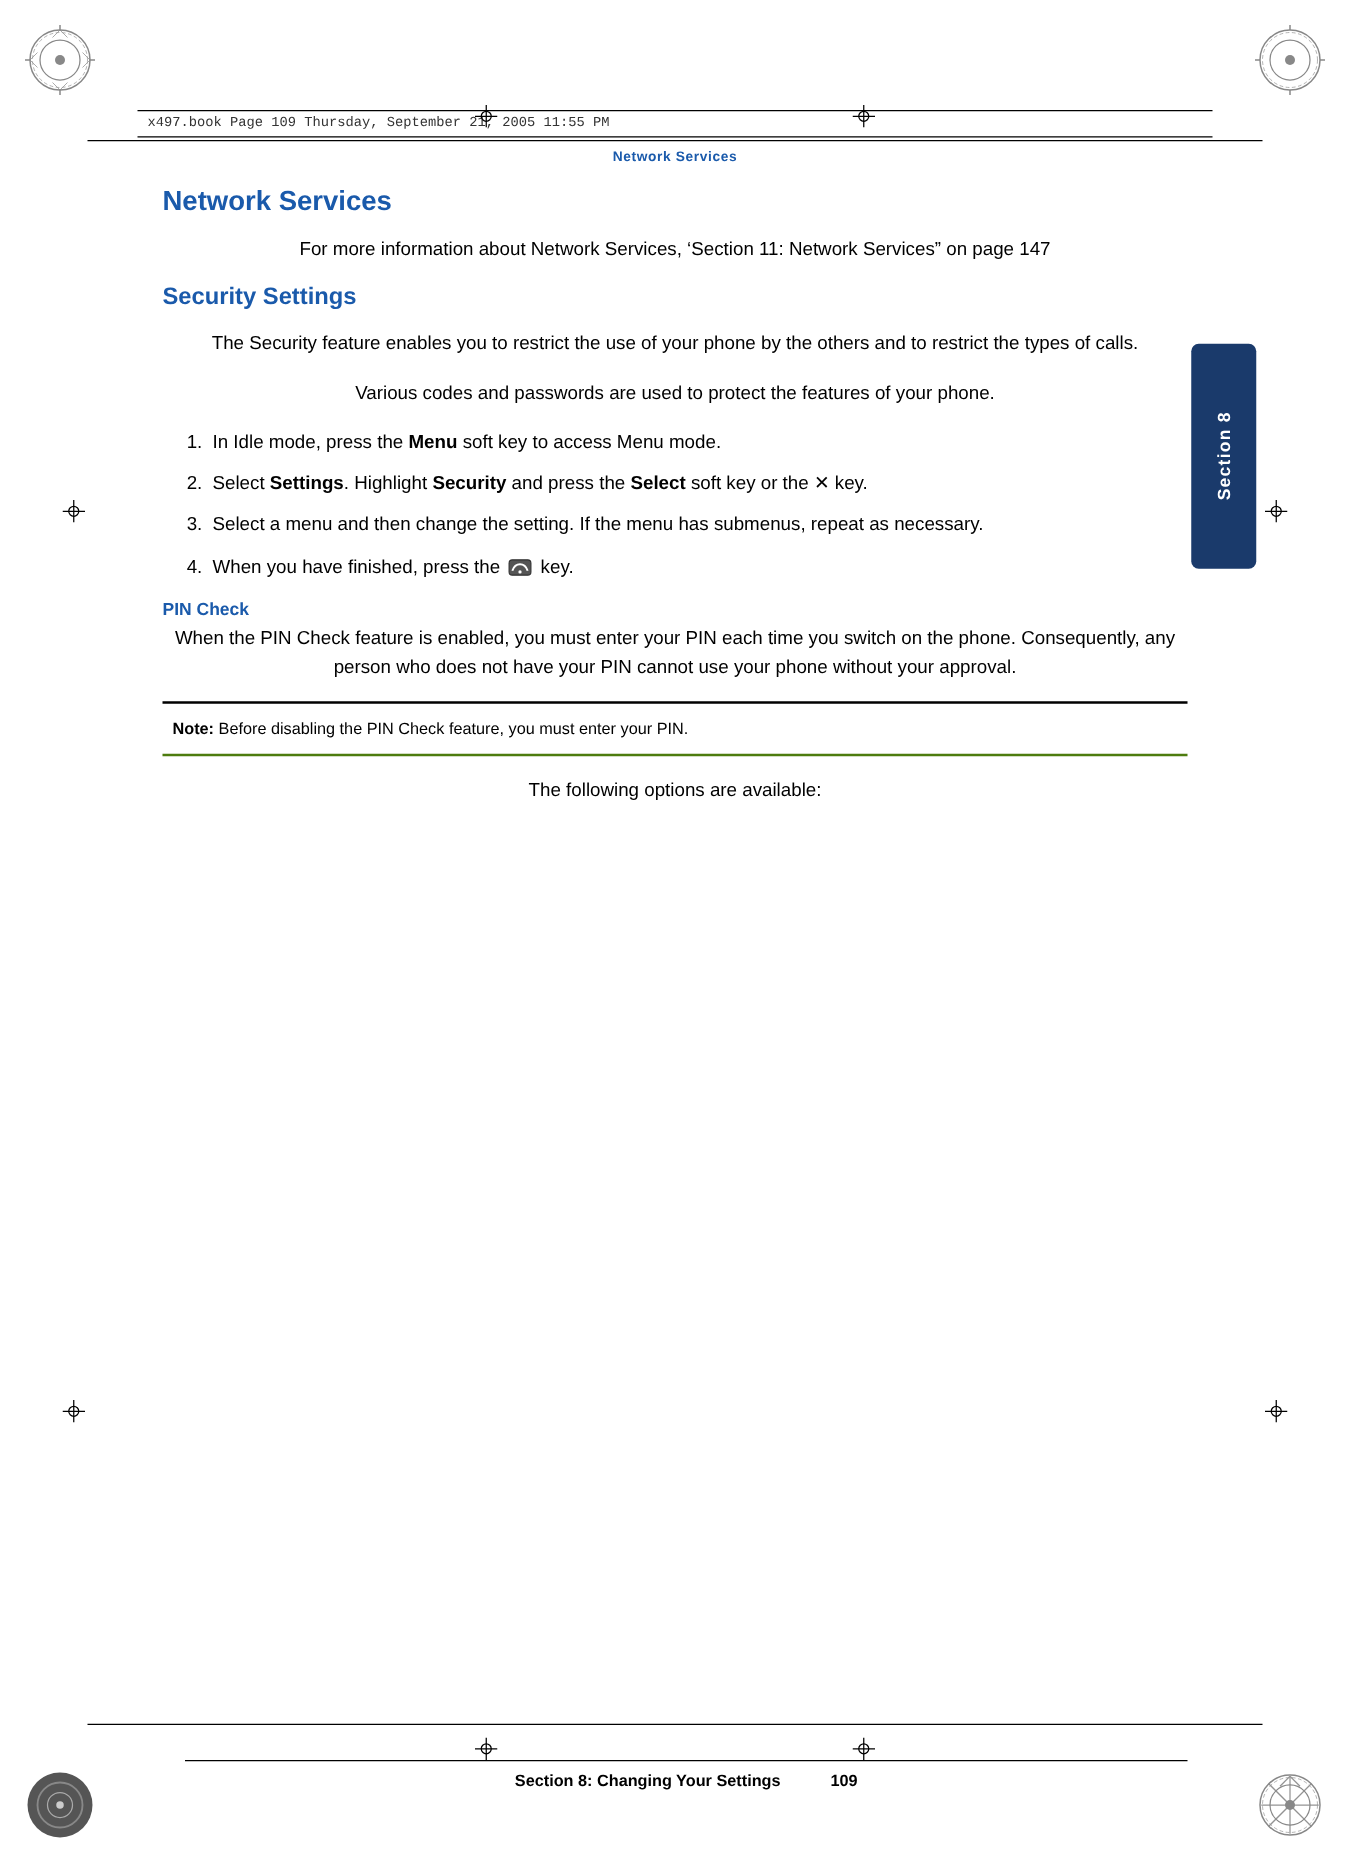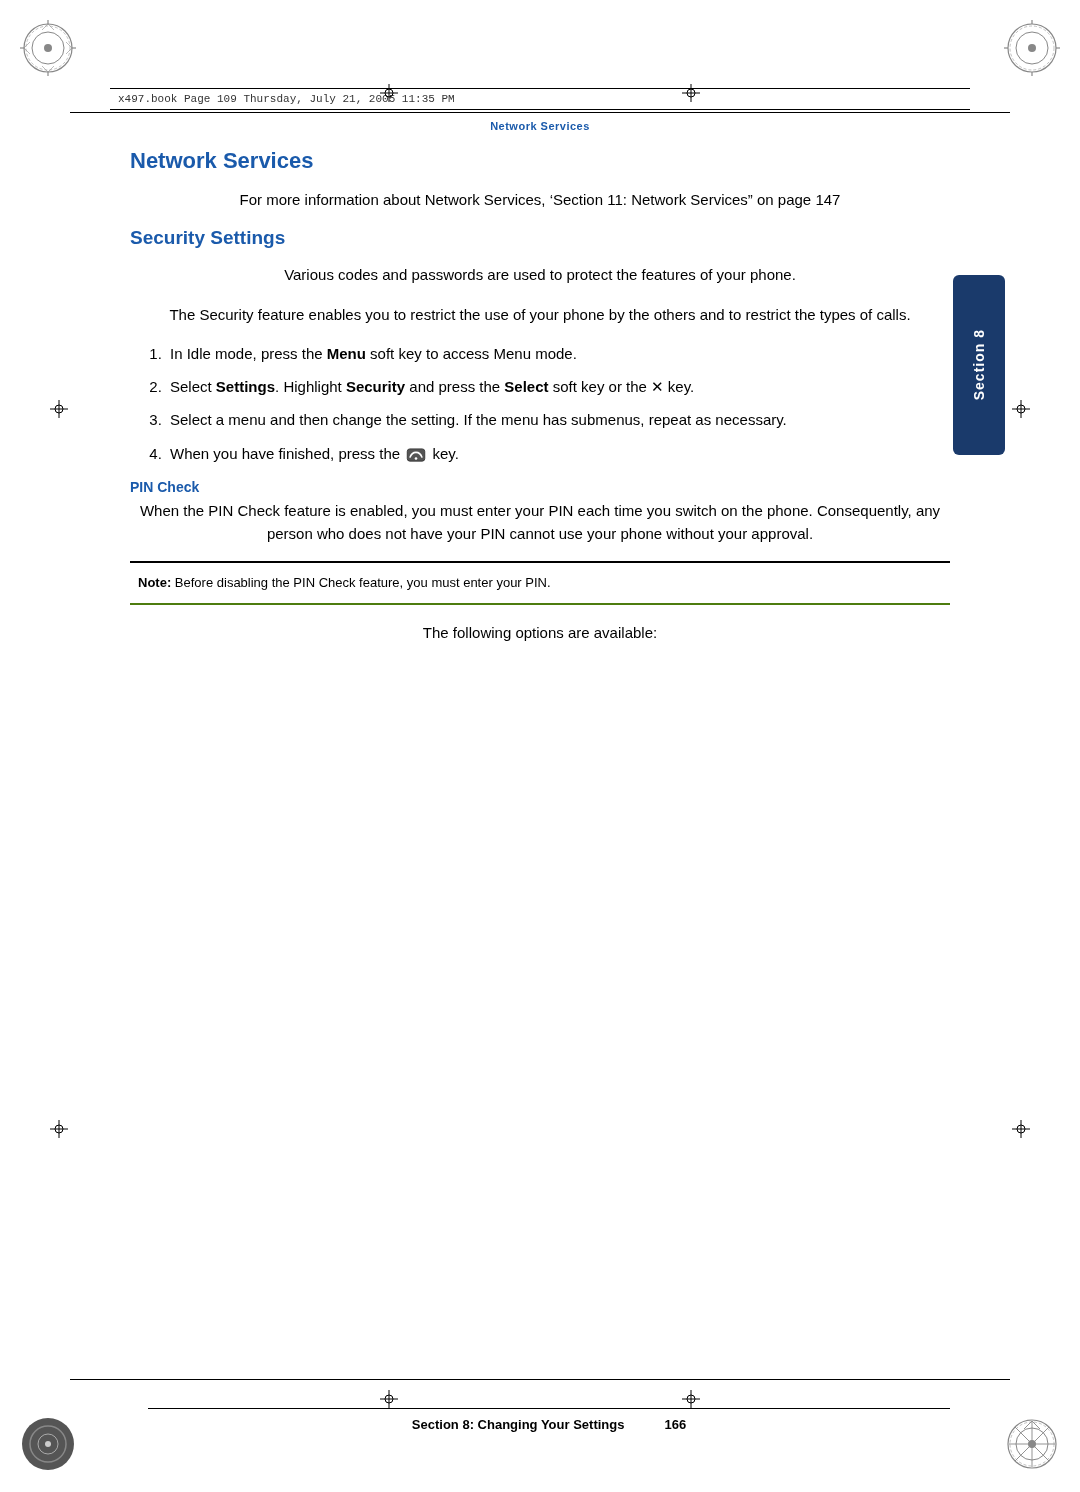--- a/index.html
+++ b/index.html
@@ -321,21 +321,21 @@
       <line x1="13" y1="13" x2="47" y2="47"></line>
       <line x1="47" y1="13" x2="13" y2="47"></line>
       <line x1="30" y1="7" x2="38" y2="15"></line>
       <line x1="30" y1="7" x2="22" y2="15"></line>
     </g>
     <circle cx="30" cy="30" r="22" fill="none" stroke="#999" stroke-width="0.6" stroke-dasharray="3,2"></circle>
   </svg>
 </div>
 
 <div class="header-bar">
-  <span class="header-text">x497.book  Page 109  Thursday, July 21, 2005  11:35 PM</span>
+  <span class="header-text">x497.book  Page 109  Thursday, September 21, 2005  11:55 PM</span>
 </div>
 
 <svg class="cross-svg" style="position:absolute; top:84px; left:380px;" viewBox="0 0 18 18">
   <line x1="9" y1="0" x2="9" y2="18" stroke="#000" stroke-width="1"></line>
   <line x1="0" y1="9" x2="18" y2="9" stroke="#000" stroke-width="1"></line>
   <circle cx="9" cy="9" r="4" fill="none" stroke="#000" stroke-width="1"></circle>
 </svg>
 
 <svg class="cross-svg" style="position:absolute; top:84px; right:380px;" viewBox="0 0 18 18">
   <line x1="9" y1="0" x2="9" y2="18" stroke="#000" stroke-width="1"></line>
@@ -387,23 +387,23 @@
   </div>
 
   <div class="running-title">Network Services</div>
 
   <h1 class="main-heading">Network Services</h1>
 
   <p class="body-text">For more information about Network Services, ‘Section 11: Network Services” on page 147</p>
 
   <h2 class="sub-heading">Security Settings</h2>
 
+  <p class="body-text">The Security feature enables you to restrict the use of your phone by the others and to restrict the types of calls.</p>
+
   <p class="body-text">Various codes and passwords are used to protect the features of your phone.</p>
-
-  <p class="body-text">The Security feature enables you to restrict the use of your phone by the others and to restrict the types of calls.</p>
 
   <ol class="numbered-list">
     <li>
       In Idle mode, press the <strong>Menu</strong> soft key to access Menu mode.
     </li>
     <li>
       Select <strong>Settings</strong>. Highlight <strong>Security</strong> and press the <strong>Select</strong> soft key or the ✕ key.
     </li>
     <li>
       Select a menu and then change the setting. If the menu has submenus, repeat as necessary.
@@ -429,14 +429,14 @@
     <span> Before disabling the PIN Check feature, you must enter your PIN.</span>
   </div>
 
   <p class="body-text">The following options are available:</p>
 
 
 </div>
 
 <div class="footer">
   <span class="footer-text">Section 8: Changing Your Settings</span>
-  <span class="footer-page">166</span>
+  <span class="footer-page">109</span>
 </div>
 
 </body></html>

